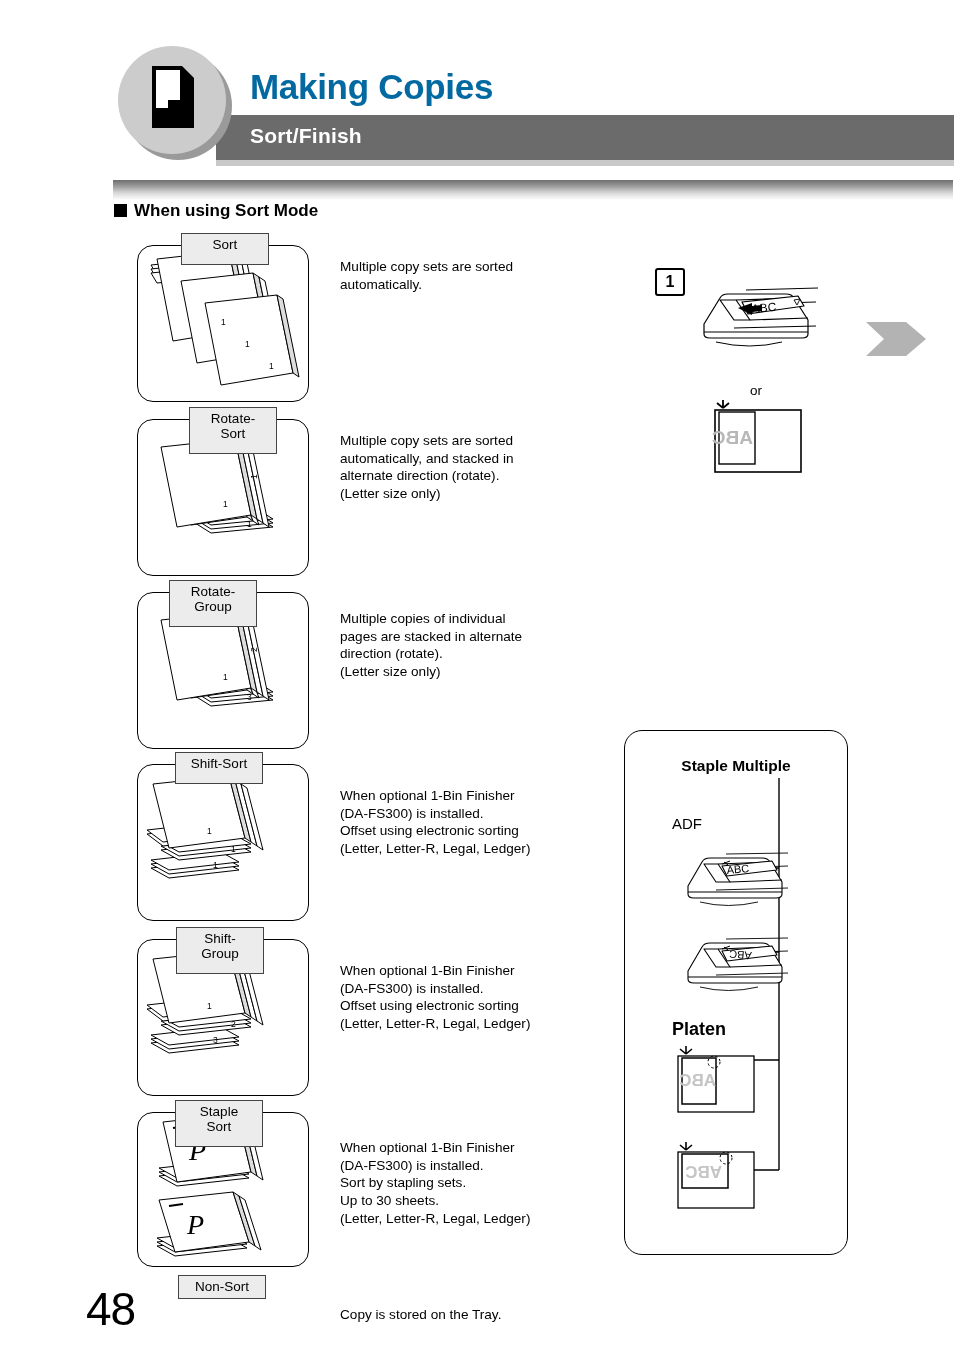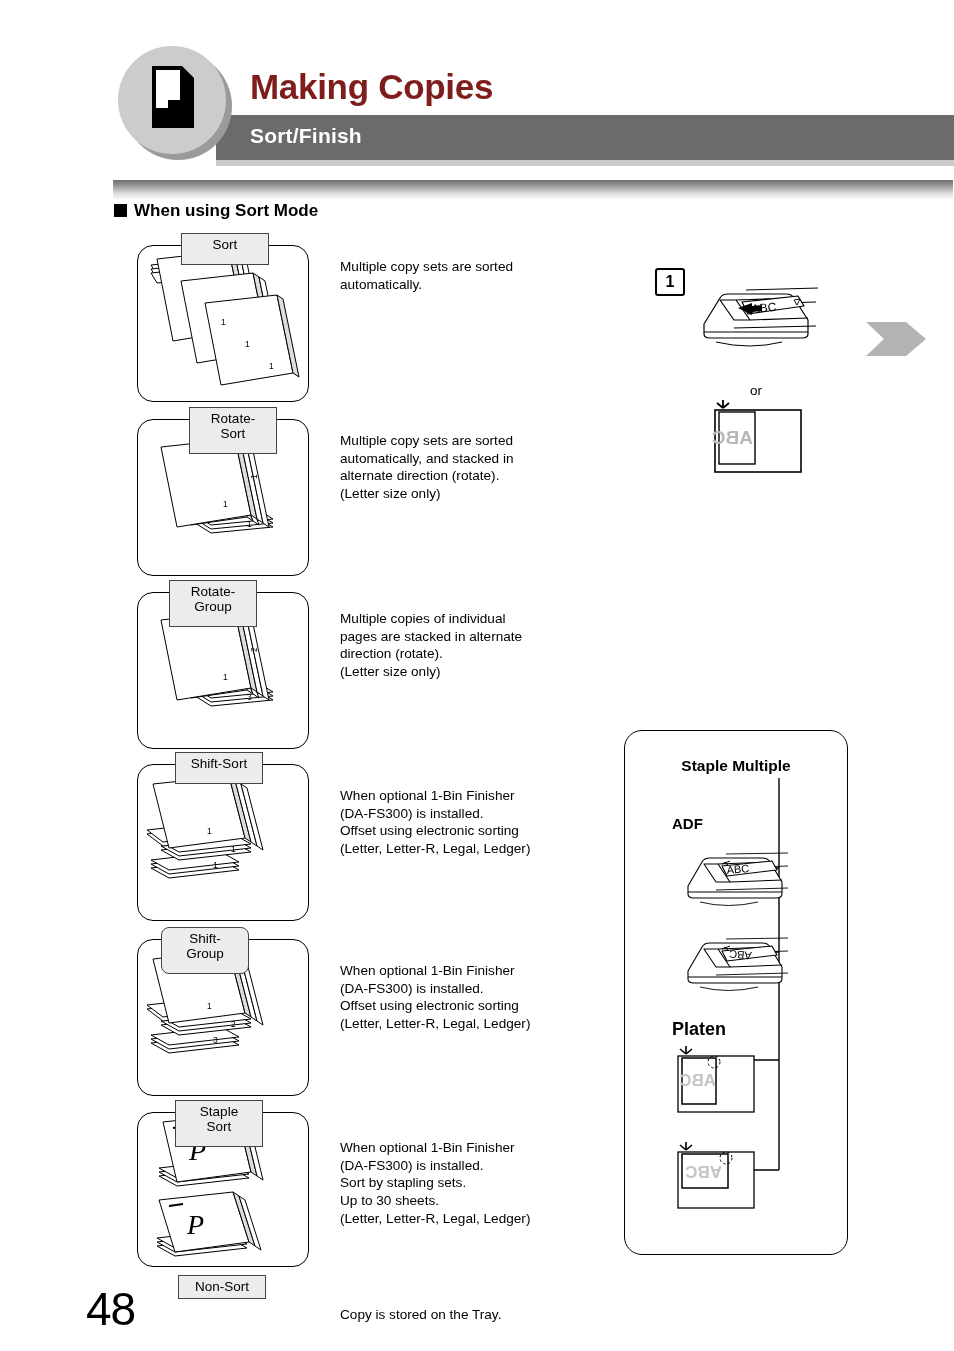--- a/index.html
+++ b/index.html
@@ -41,21 +41,21 @@
     font-weight: bold;
     color: #ffffff;
     letter-spacing: 0.2px;
   }
   #chapter-title {
     position: absolute;
     left: 250px;
     top: 67px;
     font-size: 35px;
     font-weight: bold;
-    color: #7f1d1d;
+    color: #0369a1;
     letter-spacing: -0.3px;
   }
   #chapter-icon-shadow {
     position: absolute;
     left: 124px;
     top: 52px;
     width: 108px;
     height: 108px;
     border-radius: 50%;
     background: #9a9a9a;
@@ -180,21 +180,21 @@
     left: 624px; top: 757px;
     width: 224px;
     text-align: center;
     font-size: 15.5px;
     font-weight: bold;
   }
   #label-adf {
     position: absolute;
     left: 672px; top: 815px;
     font-size: 15px;
-    font-weight: bold;
+    font-weight: normal;
   }
   #label-platen {
     position: absolute;
     left: 672px; top: 1019px;
     font-size: 18px;
     font-weight: bold;
   }
   #staple-connector { position: absolute; left: 624px; top: 730px; }
   #adf-art-a { position: absolute; left: 678px; top: 840px; }
   #adf-art-b { position: absolute; left: 678px; top: 925px; }
@@ -397,21 +397,21 @@
       <polygon points="10,66 82,58 98,70 26,78" fill="#fff"></polygon>
       <polygon points="16,20 92,12 108,74 32,84" fill="#fff"></polygon>
       <polygon points="92,12 98,16 114,78 108,74" fill="#ddd"></polygon>
       <polygon points="98,16 104,20 120,82 114,78" fill="#fff"></polygon>
       <polygon points="104,20 110,24 126,86 120,82" fill="#fff"></polygon>
     </g>
     <text class="sheet-num" x="70" y="70" fill="#000">1</text>
     <text class="sheet-num" x="94" y="88" fill="#000">2</text>
     <text class="sheet-num" x="76" y="104" fill="#000">3</text>
   </svg>
-  <div class="mode-label" style="left:24px;border-radius:8px;">Shift-Group</div>
+  <div class="mode-label" style="left:39px;">Shift-Group</div>
 </div>
 <div class="mode-desc" style="left:340px; top:962px;">When optional 1-Bin Finisher
 (DA-FS300) is installed.
 Offset using electronic sorting
 (Letter, Letter-R, Legal, Ledger)</div>
 
 <div class="mode-block" style="left:137px; top:1100px;">
   <div class="mode-frame" style="height:155px;"></div>
   <svg class="mode-art" width="172" height="155" viewBox="0 0 172 155">
     <g stroke="#000" stroke-width="1" fill="#fff">

